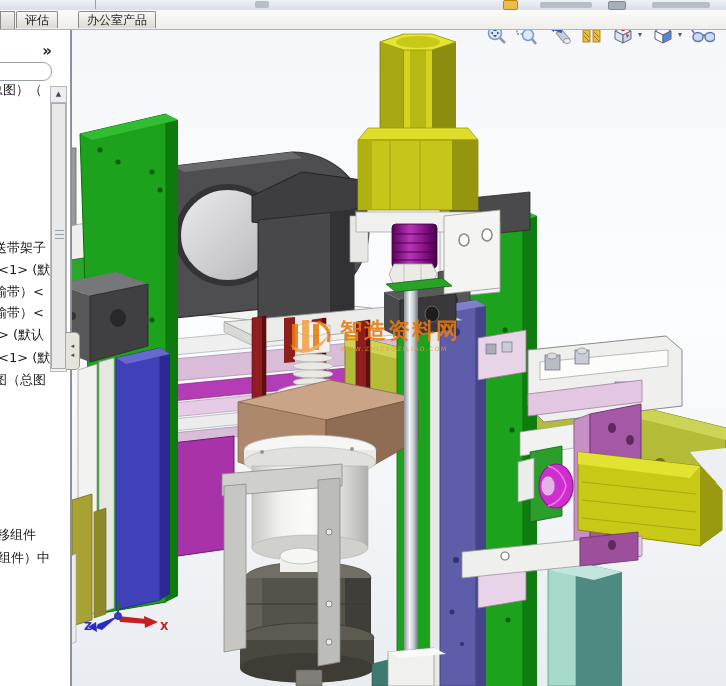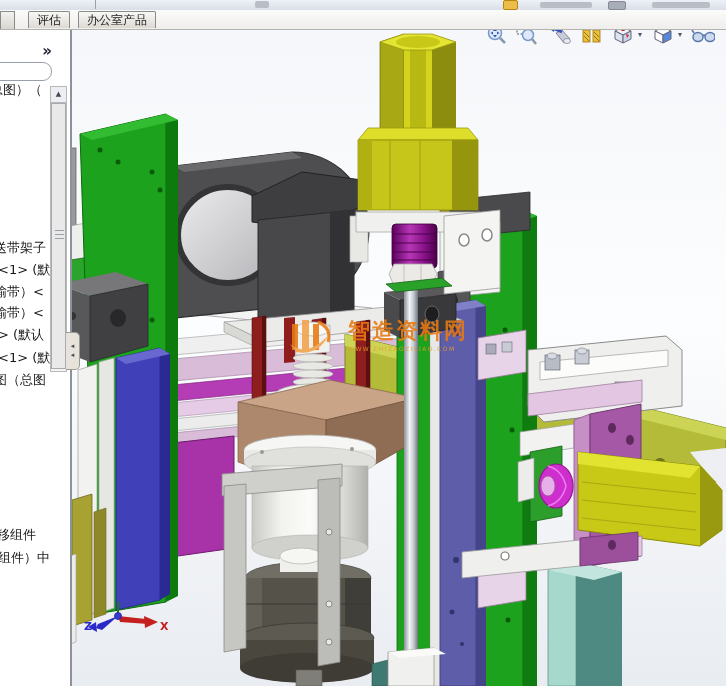--- a/index.html
+++ b/index.html
@@ -78,21 +78,21 @@
   .view-toolbar{
     position:absolute;left:482px;top:19px;height:32px;width:244px;
     display:flex;align-items:center;z-index:12;overflow:hidden;
   }
   .vt-icon{width:30px;height:28px;flex:0 0 auto;display:flex;align-items:center;justify-content:center;cursor:pointer;}
   .vt-caret{width:10px;font-size:8px;color:#556;flex:0 0 auto;cursor:pointer;line-height:28px;}
   
   .watermark{
     position:absolute;left:288px;top:318px;z-index:8;opacity:.88;display:flex;align-items:flex-start;pointer-events:none;
   }
-  .wm-text-block{margin-left:14px;}
+  .wm-text-block{margin-left:6px;}
   .wm-title{font-size:22px;font-weight:bold;color:#e87a12;letter-spacing:2px;line-height:26px;}
   .wm-sub{font-size:6px;color:#e89a2a;letter-spacing:1.5px;margin-top:1px;}
   
   .triad-label{position:absolute;font-size:11px;font-weight:bold;z-index:9;}
 </style>
 </head>
 <body>
 
 <div class="viewport">
 <svg width="726" height="686" viewBox="0 0 726 686" xmlns="http://www.w3.org/2000/svg">
@@ -504,21 +504,21 @@
   <div class="strip-sep" style="left:95px;top:0;height:9px;"></div>
   <div class="strip-frag" style="left:255px;top:1px;width:14px;height:7px;"></div>
   <div class="strip-folder" style="left:503px;top:0;width:13px;height:8px;"></div>
   <div class="strip-frag" style="left:540px;top:2px;width:52px;height:6px;"></div>
   <div class="strip-frag" style="left:608px;top:1px;width:16px;height:7px;background:#a8aeb8;border:1px solid #889;"></div>
   <div class="strip-frag" style="left:652px;top:2px;width:58px;height:6px;"></div>
 </div>
 
 <div class="tab-row">
   <div class="tab-stub"></div>
-  <div class="tab" style="left:28px;">评估</div>
+  <div class="tab" style="left:16px;">评估</div>
   <div class="tab" style="left:78px;">办公室产品</div>
 </div>
 
 <div class="left-panel">
   <div class="panel-expand">»</div>
   <div class="panel-search"></div>
 
   <div class="tree-item" style="left:-10px;top:53px;">总图）（</div>
   <div class="tree-item" style="left:-6px;top:211px;">送带架子</div>
   <div class="tree-item" style="left:-2px;top:233px;">&lt;1&gt; (默</div>

